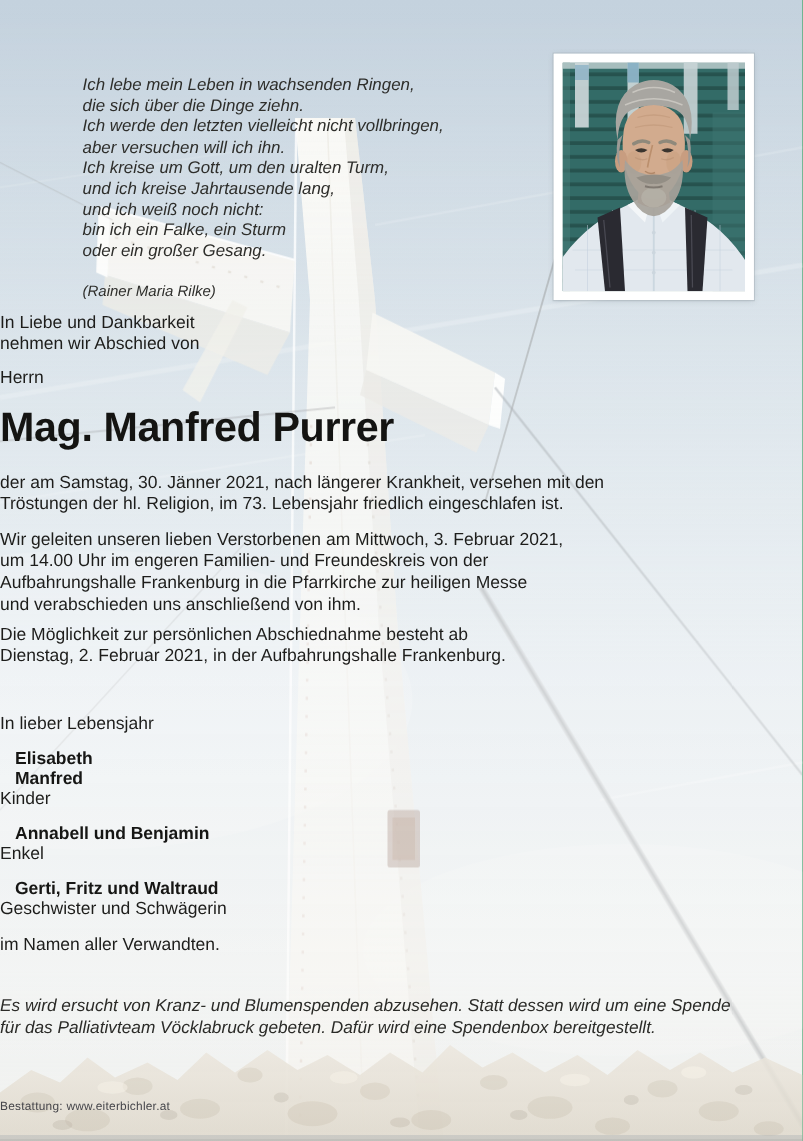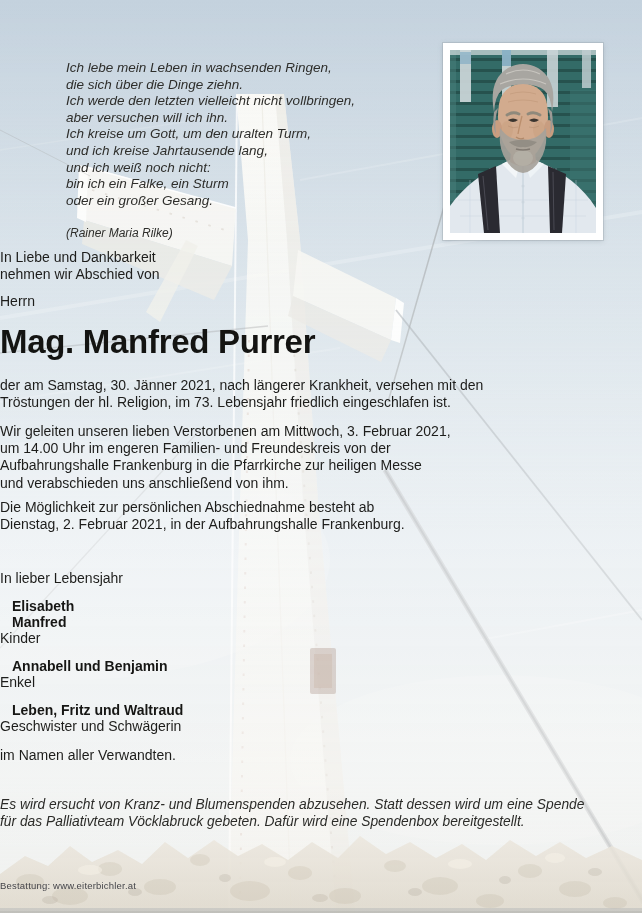--- a/index.html
+++ b/index.html
@@ -270,21 +270,21 @@
     <div class="line bold">Manfred</div>
     <div class="line">Kinder</div>
   </div>
 
   <div class="txt center g2 grp">
     <div class="line bold">Annabell und Benjamin</div>
     <div class="line">Enkel</div>
   </div>
 
   <div class="txt center g3 grp">
-    <div class="line bold">Leben, Fritz und Waltraud</div>
+    <div class="line bold">Gerti, Fritz und Waltraud</div>
     <div class="line">Geschwister und Schwägerin</div>
   </div>
 
   <div class="txt center closing b14">
     <span class="line">im Namen aller Verwandten.</span>
   </div>
 
   <div class="txt center donation">
     <div class="line">Es wird ersucht von Kranz- und Blumenspenden abzusehen. Statt dessen wird um eine Spende</div>
     <div class="line">für das Palliativteam Vöcklabruck gebeten. Dafür wird eine Spendenbox bereitgestellt.</div>

